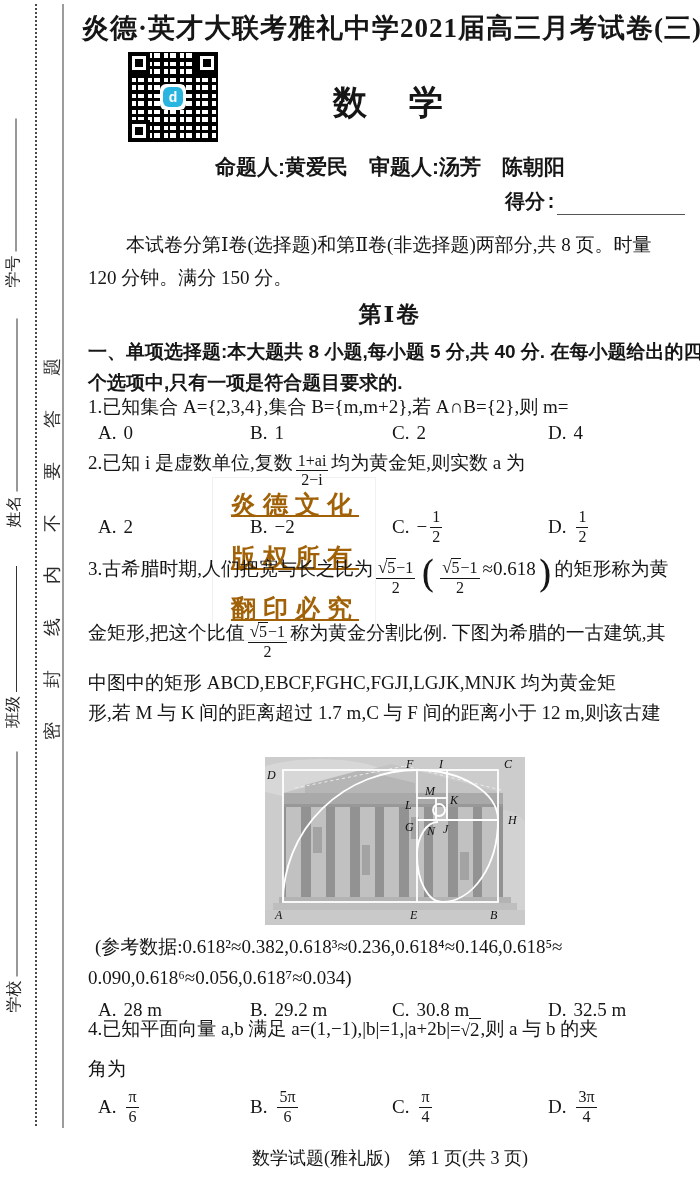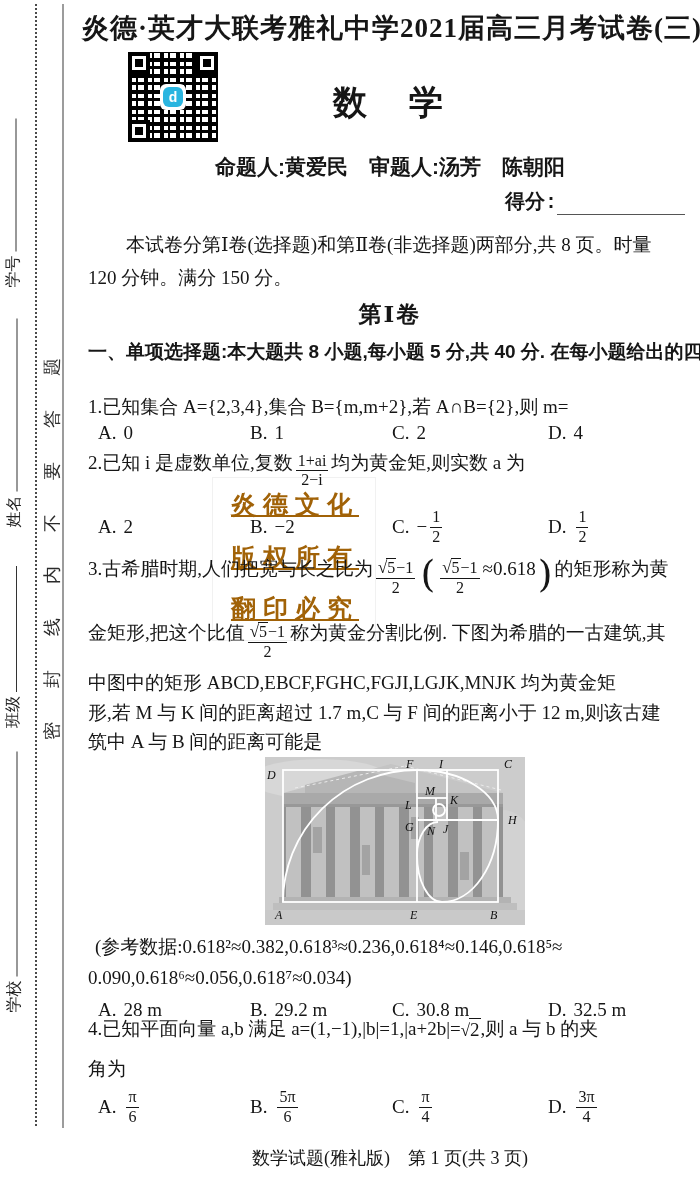--- a/index.html
+++ b/index.html
@@ -130,20 +130,21 @@
     <span>得分:</span>
     <span class="scoreline"></span>
   </div>
 
   <div class="ln indent" style="top:234px;">本试卷分第Ⅰ卷(选择题)和第Ⅱ卷(非选择题)两部分,共 8 页。时量</div>
   <div class="ln" style="top:267px;">120 分钟。满分 150 分。</div>
 
   <div class="part1">第Ⅰ卷</div>
 
   <div class="ln bsans" style="top:341px;font-size:19px;">一、单项选择题:本大题共 8 小题,每小题 5 分,共 40 分. 在每小题给出的四</div>
+  <div class="ln bsans" style="top:372px;font-size:19px;">个选项中,只有一项是符合题目要求的.</div>
 
   <div class="ln" style="top:396px;">1.已知集合 A={2,3,4},集合 B={m,m+2},若 A∩B={2},则 m=</div>
   <div class="optrow" style="top:421px;">
     <div class="opt o1">
         <span class="k">A.</span>
         <span>0</span>
       </div>
     <div class="opt o2">
         <span class="k">B.</span>
         <span>1</span>
@@ -234,21 +235,20 @@
             <span class="rv">5</span>
           </span>
           <span>−1</span>
         </span>
       <span class="d">2</span>
     </span>
     <span>称为黄金分割比例. 下图为希腊的一古建筑,其</span>
   </div>
   <div class="ln" style="top:672px;">中图中的矩形 ABCD,EBCF,FGHC,FGJI,LGJK,MNJK 均为黄金矩</div>
   <div class="ln" style="top:702px;">形,若 M 与 K 间的距离超过 1.7 m,C 与 F 间的距离小于 12 m,则该古建</div>
-  <div class="ln" style="top:731px;">筑中 A 与 B 间的距离可能是</div>
 
   <svg class="figure" width="260" height="168" viewBox="0 0 260 168">
     <rect width="260" height="168" fill="#cccccc"></rect>
     <ellipse cx="55" cy="22" rx="70" ry="20" fill="#d7d7d7"></ellipse>
     <ellipse cx="238" cy="115" rx="38" ry="62" fill="#d2d2d2"></ellipse>
     <polygon points="18,36 126,7 238,36" fill="#c4c4c4"></polygon>
     <polygon points="40,28 96,13 150,26 150,36 40,36" fill="#b6b6b6"></polygon>
     <line x1="30" y1="31" x2="140" y2="9" stroke="#ebebeb" stroke-width="1" stroke-dasharray="3,3"></line>
     <line x1="140" y1="9" x2="236" y2="33" stroke="#ebebeb" stroke-width="1" stroke-dasharray="3,3"></line>
     <rect x="18" y="36" width="220" height="11" fill="#a9a9a9"></rect>

